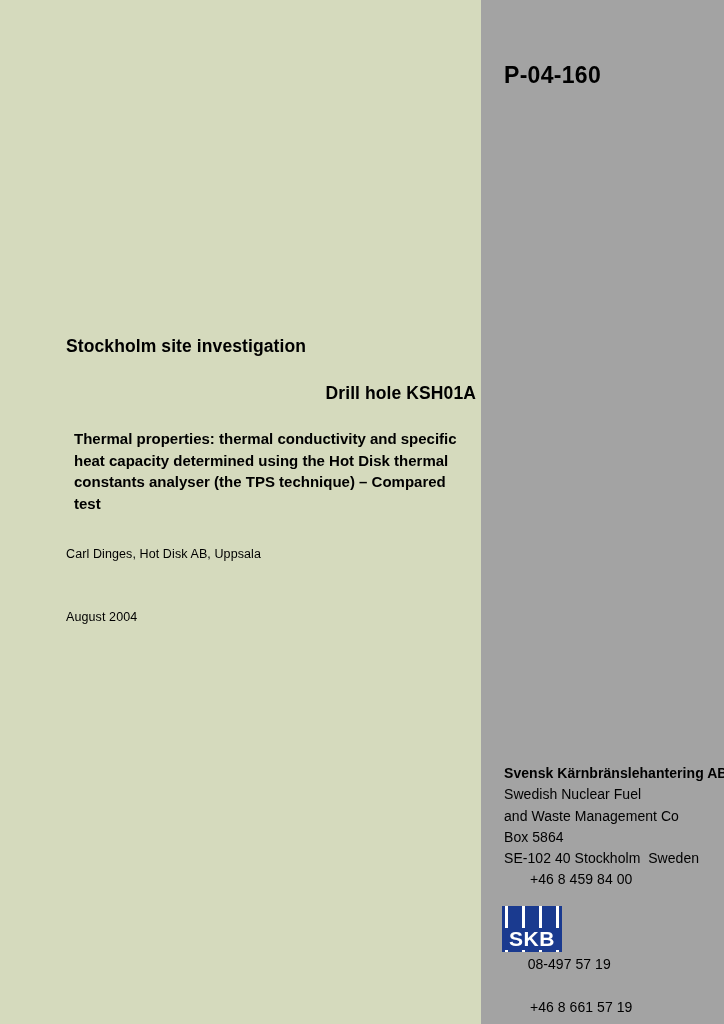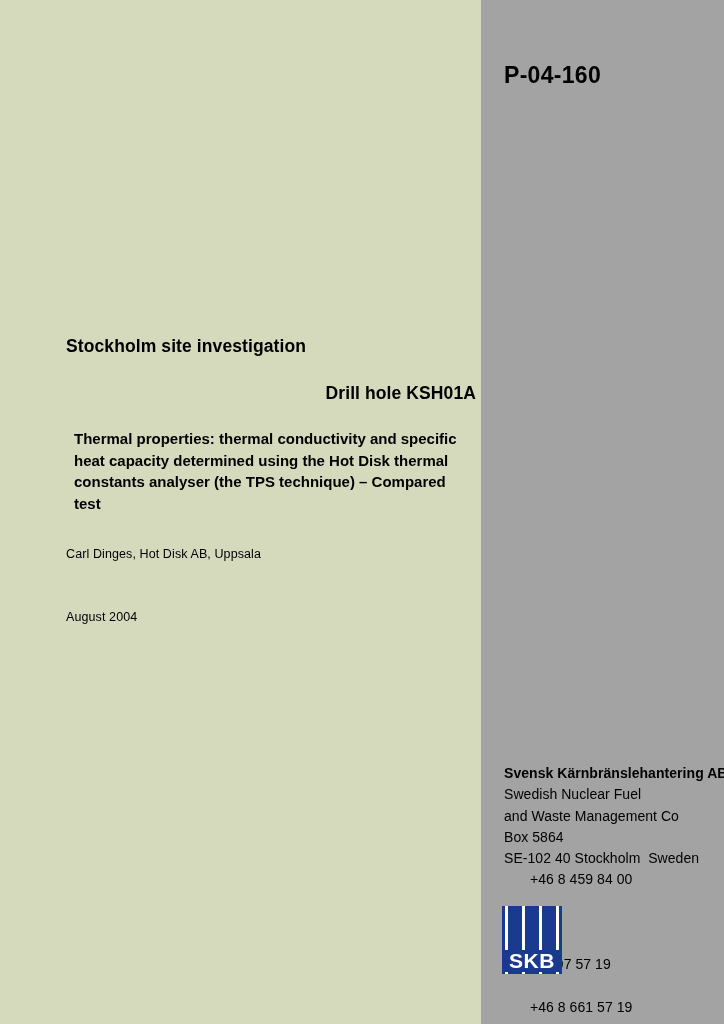--- a/index.html
+++ b/index.html
@@ -97,21 +97,21 @@
     white-space: pre;
   }
   .publisher .indent {
     padding-left: 26px;
   }
   .logo {
     position: absolute;
     left: 502px;
     top: 906px;
     width: 60px;
-    height: 68px;
+    height: 46px;
     background: #1a3a8f;
   }
   .logo .bars {
     position: absolute;
     inset: 0;
     display: flex;
     justify-content: space-between;
     padding: 0 3px;
     box-sizing: border-box;
   }

